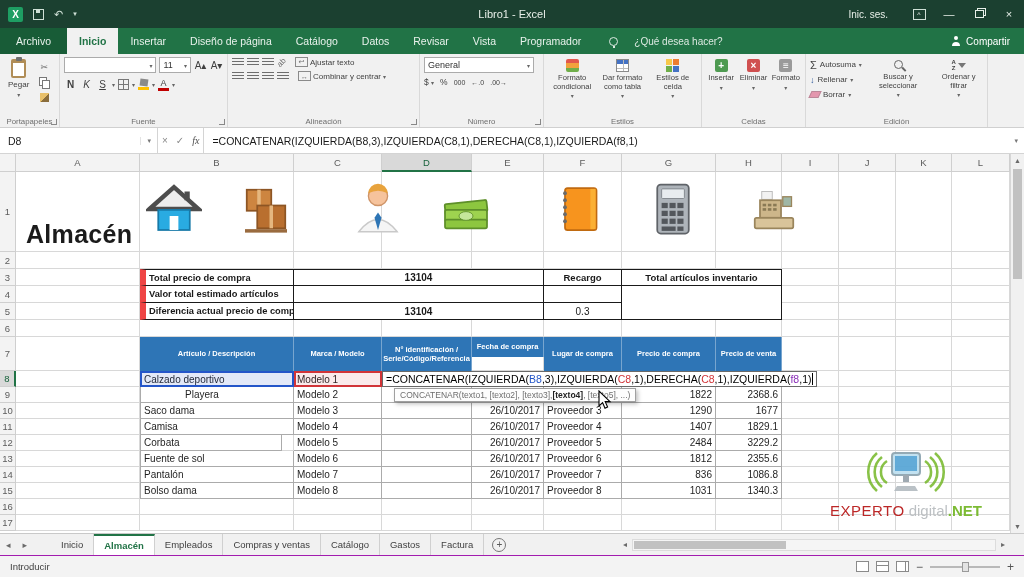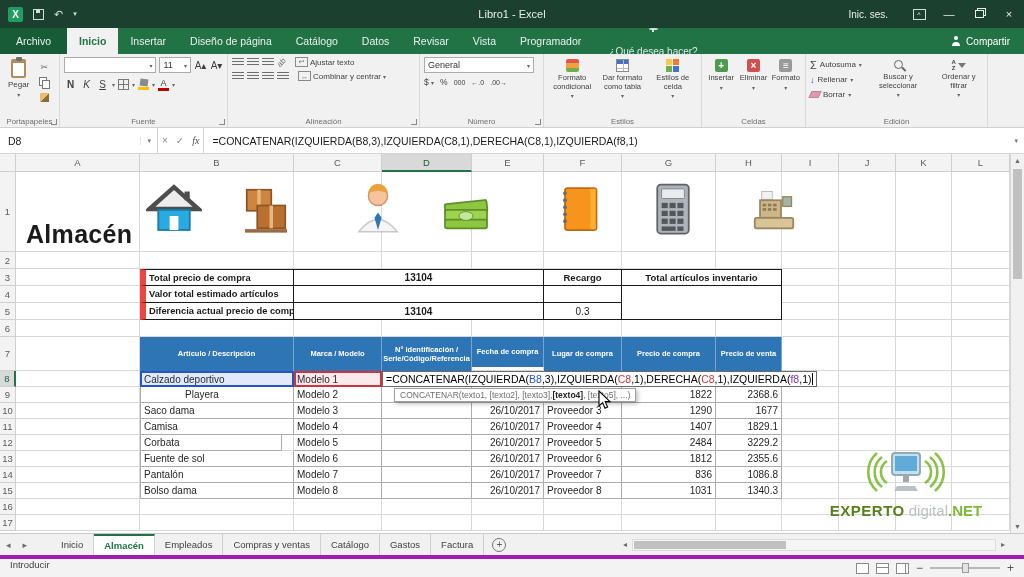--- a/index.html
+++ b/index.html
@@ -19,21 +19,21 @@
   .signin { font-size:10px; margin-right:16px; }
   .winbtn { width:30px; height:100%; display:flex; align-items:center; justify-content:center; font-size:11px; color:#e8efe9; }
   .rdo-box { width:13px; height:11px; border:1px solid #cfe0d6; font-size:7px; display:flex; align-items:center; justify-content:center; }
   .restore-box { width:9px; height:8px; border:1px solid #e8efe9; box-shadow:2px -2px 0 -1px #1b4030, 2px -2px 0 0 #e8efe9; }
 
   
   .tabstrip { height:26px; background:#217346; display:flex; align-items:stretch; }
   .tab { padding:0 12px; line-height:26px; font-size:10.5px; color:#e9f2ec; white-space:nowrap; }
   .tab.file { background:#185c37; padding:0 16px; }
   .tab.active { background:#f1f1f1; color:#217346; font-weight:bold; }
-  .rib-search { display:flex; align-items:center; gap:16px; margin-left:16px; color:#dce9e1; font-size:10px;flex-direction:column; }
+  .rib-search { display:flex; align-items:center; gap:16px; margin-left:16px; color:#dce9e1; font-size:10px; }
   .i-bulb { width:9px; height:9px; border:1px solid #dce9e1; border-radius:50%; position:relative; }
   .i-bulb:after { content:''; position:absolute; left:2.5px; bottom:-3px; width:2px; height:2px; background:#dce9e1; }
   .share { margin-left:auto; display:flex; align-items:center; gap:6px; color:#fff; font-size:10px; padding-right:14px; }
   .i-person { width:9px; height:10px; position:relative; }
   .i-person:before { content:''; position:absolute; top:0; left:2.5px; width:4px; height:4px; border-radius:50%; background:#fff; }
   .i-person:after { content:''; position:absolute; bottom:0; left:0.5px; width:8px; height:4px; border-radius:4px 4px 0 0; background:#fff; }
 
   
   .ribbon { height:74px; background:#f1f1f1; border-bottom:1px solid #d0d0d0; display:flex; align-items:stretch; color:#3f3f3f; }
   .rgroup { position:relative; padding:3px 4px 14px; border-right:1px solid #d9d9d9; }
@@ -113,21 +113,21 @@
   .tcell-l { border-left:1px solid #ababab; } .tcell-t { border-top:1px solid #ababab; }
   .refbox { z-index:4; }
   .ref-blue { border:2px solid #2456c9; background:rgba(36,86,201,.13); }
   .ref-red { border:2px solid #d13438; background:rgba(209,52,56,.10); }
   .cell-editor { background:#fff; border:1px solid #6a6a6a; display:flex; align-items:center; padding:0 3px; font-size:10.5px; white-space:pre; z-index:6; color:#000; }
   .edit-caret { width:1px; height:12px; background:#000; margin-left:1px; }
   .fx-tooltip { background:#fdfdfd; border:1px solid #a0a0a0; box-shadow:2px 2px 4px rgba(0,0,0,.25); font-size:8.5px; color:#6e6e6e; padding:1px 5px; white-space:nowrap; z-index:7; display:flex; align-items:center; height:14px; }
   .fx-tooltip .b { font-weight:bold; color:#222; }
   .watermark { display:flex; flex-direction:column; align-items:center; z-index:8; opacity:.95; }
   .wm-text { font-size:15px; display:flex; align-items:baseline; margin-top:2px; }
-  .wm1 { font-weight:bold; color:#4d7c0f; letter-spacing:.5px; margin-right:4px; }
+  .wm1 { font-weight:normal; color:#b91c1c; letter-spacing:.5px; margin-right:4px; }
   .wm2 { color:#b9bdc0; }
   .wm3 { font-weight:bold; color:#76b82a; }
   .cursorp { z-index:20; }
   .vscroll { position:absolute; left:1010px; top:0; width:14px; height:379px; background:#f1f1f1; border-left:1px solid #d6d6d6; }
   .vs-a { height:13px; display:flex; align-items:center; justify-content:center; font-size:7px; color:#6a6a6a; }
   .vs-b { position:absolute; bottom:0; left:0; right:0; }
   .vs-thumb { position:absolute; left:2px; top:15px; width:9px; height:110px; background:#c1c1c1; }
 
   
   .sheetbar { position:absolute; left:0; bottom:22px; width:1024px; height:22px; background:#f1f1f1; border-top:1px solid #c9c9c9; display:flex; align-items:stretch; font-size:9.5px; }
@@ -135,21 +135,21 @@
   #stabs { display:flex; align-items:stretch; margin-left:18px; }
   .stab { padding:0 10px; display:flex; align-items:center; border-right:1px solid #d0d0d0; color:#3f3f3f; white-space:nowrap; }
   .stab.active { background:#fff; color:#217346; font-weight:bold; border-top:2px solid #217346; }
   .addsheet { margin:4px 0 0 8px; width:14px; height:14px; border:1px solid #767676; border-radius:50%; display:flex; align-items:center; justify-content:center; font-size:10px; color:#595959; line-height:1; }
   .hscroll { position:absolute; right:16px; left:620px; top:3px; height:15px; display:flex; align-items:center; gap:2px; }
   .hs-a { font-size:8px; color:#6a6a6a; padding:0 3px; }
   .htrack { flex:1; height:12px; background:#f5f5f5; border:1px solid #dcdcdc; position:relative; }
   .hthumb { position:absolute; left:1px; top:1px; width:42%; height:8px; background:#c1c1c1; }
 
   
-  .statusbar { position:absolute; left:0; bottom:0; width:1024px; height:22px; background:#f3f3f3; border-top:4px solid #a21caf; display:flex; font-size:9.5px; color:#3f3f3f; }
+  .statusbar { position:absolute; left:0; bottom:0; width:1024px; height:22px; background:#f3f3f3; border-top:1px solid #a21caf; display:flex; align-items:center; font-size:9.5px; color:#3f3f3f; }
   .sb-mode { padding-left:10px; }
   .sb-right { margin-left:auto; display:flex; align-items:center; gap:7px; padding-right:10px; }
   .vic { width:13px; height:11px; border:1px solid #8a8a8a; background:#fff; }
   .vic.v2 { background:linear-gradient(#8a8a8a 0 1px,#fff 1px) 0 3px/100% 100% no-repeat,#fff; }
   .vic.v3 { background:linear-gradient(90deg,#fff 0 8px,#8a8a8a 8px 9px,#fff 9px),#fff; }
   .zsign { font-size:12px; color:#555; }
   .ztrack { width:70px; height:2px; background:#b9b9b9; position:relative; }
   .zthumb { position:absolute; left:46%; top:-4px; width:7px; height:10px; background:#e3e3e3; border:1px solid #9a9a9a; }
 </style>
 </head>
@@ -544,21 +544,21 @@
       <div class="scell sum-l bx bx-l" style="left: 140px; top: 132px; width: 154px; height: 17px;">Valor total estimado artículos</div>
       <div class="scell bx" style="left: 294px; top: 132px; width: 250px; height: 17px;"></div>
       <div class="scell bx" style="left: 544px; top: 132px; width: 78px; height: 17px;"></div>
       <div class="scell bx" style="left: 622px; top: 132px; width: 160px; height: 34px;"></div>
       <div class="scell sum-l bx bx-l" style="left: 140px; top: 149px; width: 154px; height: 17px;">Diferencia actual precio de compra</div>
       <div class="scell sum-v bx" style="left: 294px; top: 149px; width: 250px; height: 17px;">13104</div>
       <div class="scell sum-c bx" style="left: 544px; top: 149px; width: 78px; height: 17px;">0.3</div>
       <div class="bhdr" style="left: 140px; top: 183px; width: 154px; height: 34px;">Artículo / Descripción</div>
       <div class="bhdr" style="left: 294px; top: 183px; width: 88px; height: 34px;">Marca / Modelo</div>
       <div class="bhdr" style="left: 382px; top: 183px; width: 90px; height: 34px;">N° identificación / Serie/Código/Referencia</div>
-      <div class="bhdr" style="left: 472px; top: 183px; width: 72px; height: 30px;">Fecha de compra</div>
+      <div class="bhdr" style="left: 472px; top: 183px; width: 72px; height: 20px;">Fecha de compra</div>
       <div class="bhdr" style="left: 544px; top: 183px; width: 78px; height: 34px;">Lugar de compra</div>
       <div class="bhdr" style="left: 622px; top: 183px; width: 94px; height: 34px;">Precio de compra</div>
       <div class="bhdr" style="left: 716px; top: 183px; width: 66px; height: 34px;">Precio de venta</div>
       <div class="tcell tl tcell-l tcell-t" style="left: 140px; top: 217px; width: 154px; height: 16px;">Calzado deportivo</div>
       <div class="tcell tl tcell-t" style="left: 294px; top: 217px; width: 88px; height: 16px;">Modelo 1</div>
       <div class="tcell tc tcell-t" style="left: 382px; top: 217px; width: 90px; height: 16px;"></div>
       <div class="tcell tr tcell-t" style="left: 472px; top: 217px; width: 72px; height: 16px;"></div>
       <div class="tcell tl tcell-t" style="left: 544px; top: 217px; width: 78px; height: 16px;"></div>
       <div class="tcell tr tcell-t" style="left: 622px; top: 217px; width: 94px; height: 16px;"></div>
       <div class="tcell tr tcell-t" style="left: 716px; top: 217px; width: 66px; height: 16px;"></div>

